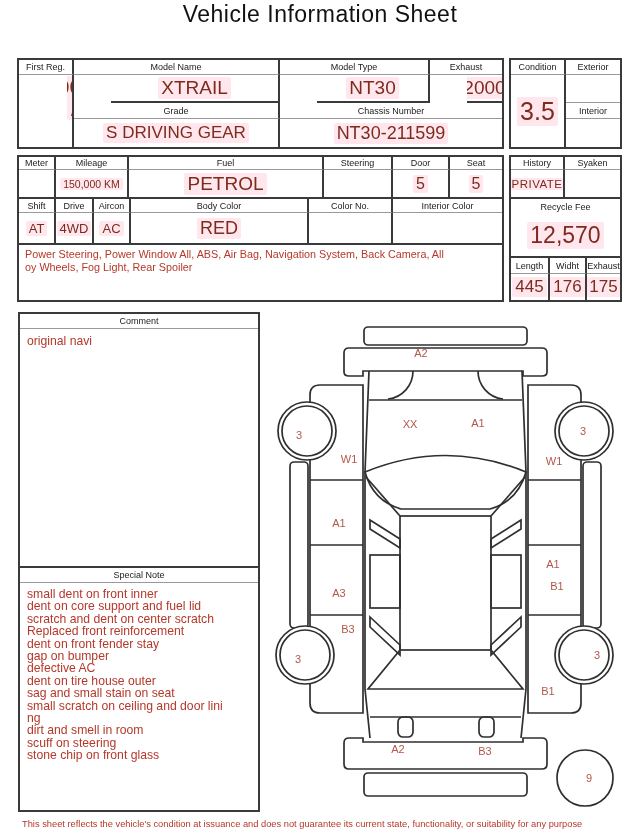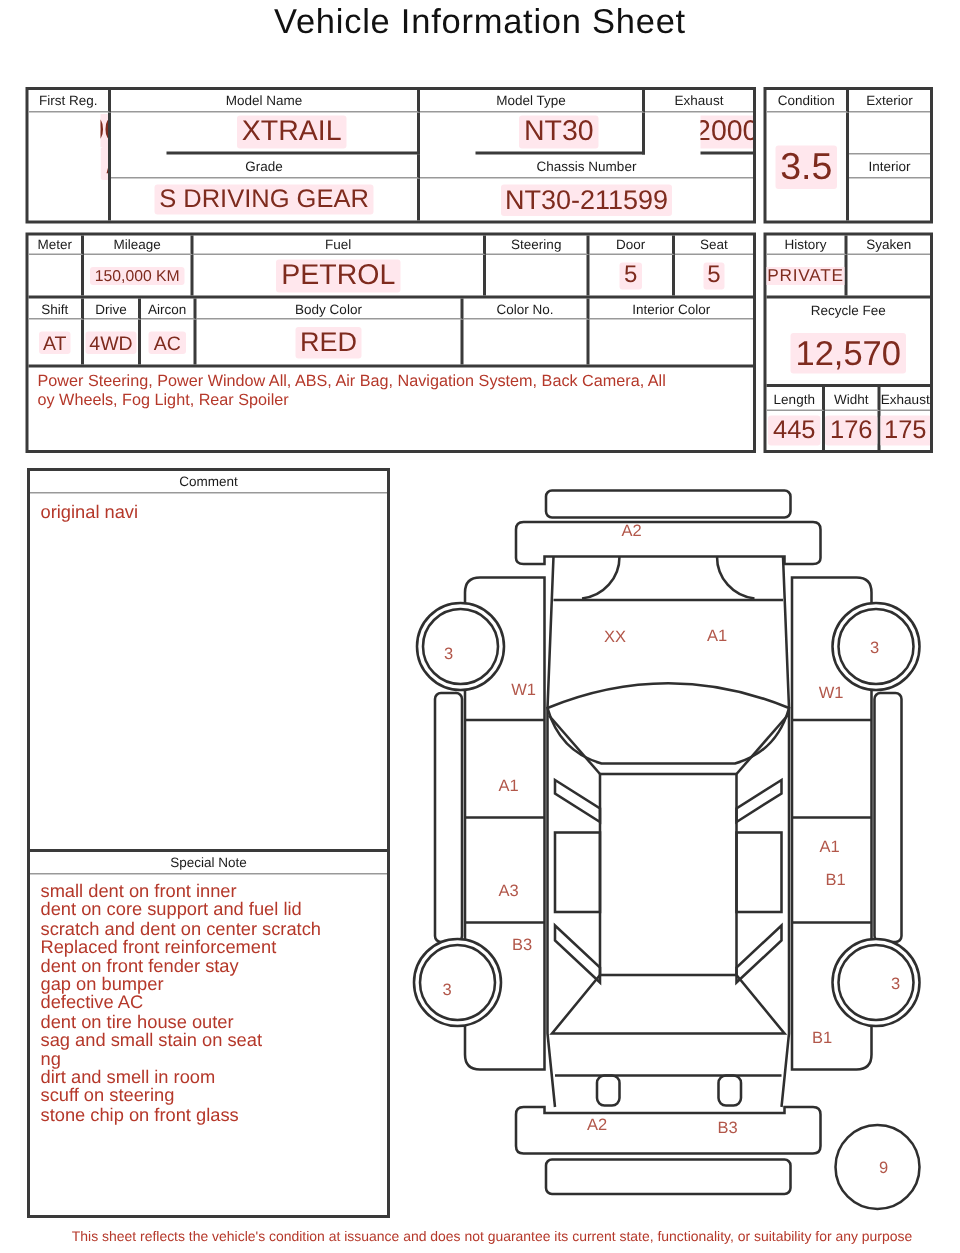--- a/index.html
+++ b/index.html
@@ -53,21 +53,21 @@
   .n-h{height:15px;display:flex;align-items:center;justify-content:center;font-size:9px;color:var(--lbl);border-bottom:1px solid var(--gline);flex:0 0 auto;}
   .n-body{height:237px;padding:5px 7px;font-size:12.2px;color:var(--note);flex:0 0 auto;}
   .sn-h{height:17px;display:flex;align-items:center;justify-content:center;font-size:9px;color:var(--lbl);border-top:2px solid var(--line);border-bottom:1px solid var(--gline);flex:0 0 auto;}
   .sn-items{flex:1;padding:5px 7px 0 7px;font-size:12.2px;line-height:12.4px;color:var(--note);}
 
   .diagram{position:absolute;left:270px;top:315px;width:365px;height:498px;}
   .diagram path,.diagram rect,.diagram circle,.diagram line{stroke:#2f2f2f;stroke-width:1.7;fill:none;}
   .diagram .wh{fill:#fff;}
   .diagram text{font-family:"Liberation Sans",sans-serif;font-size:11px;fill:var(--dlab);stroke:none;text-anchor:middle;}
 
-  .disclaimer{position:absolute;left:22px;top:819px;width:612px;font-size:9.3px;color:var(--note);white-space:nowrap;text-align:center;}
+  .disclaimer{position:absolute;left:22px;top:819px;width:612px;font-size:9.3px;color:var(--note);white-space:nowrap;}
   .val19{font-size:19px;} .val18{font-size:18px;} .val17{font-size:17px;} .val16{font-size:16px;}
   .val13{font-size:13px;} .val11{font-size:10.5px;} .val12{font-size:11.5px;letter-spacing:.5px;}
   .val25{font-size:25px;} 
 </style>
 </head>
 <body>
 
 <div class="title">Vehicle Information Sheet</div>
 
 <div class="box t1">
@@ -200,20 +200,21 @@
   <div class="sn-items">
     <div>small dent on front inner</div>
     <div>dent on core support and fuel lid</div>
     <div>scratch and dent on center scratch</div>
     <div>Replaced front reinforcement</div>
     <div>dent on front fender stay</div>
     <div>gap on bumper</div>
     <div>defective AC</div>
     <div>dent on tire house outer</div>
     <div>sag and small stain on seat</div>
+    <div>small scratch on ceiling and door lini</div>
     <div>ng</div>
     <div>dirt and smell in room</div>
     <div>scuff on steering</div>
     <div>stone chip on front glass</div>
   </div>
 </div>
 
 <svg class="diagram" viewBox="0 0 365 498">
 
   <rect x="94" y="12" width="163" height="18" rx="4"></rect>

